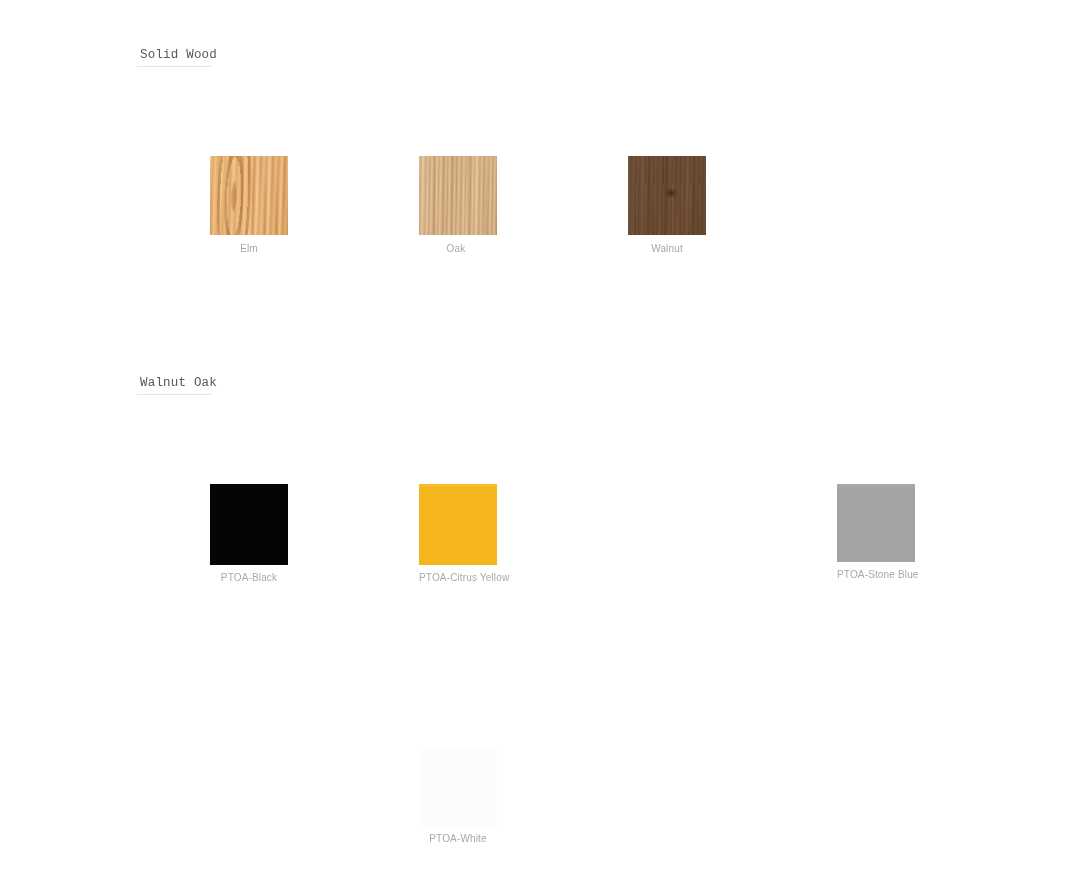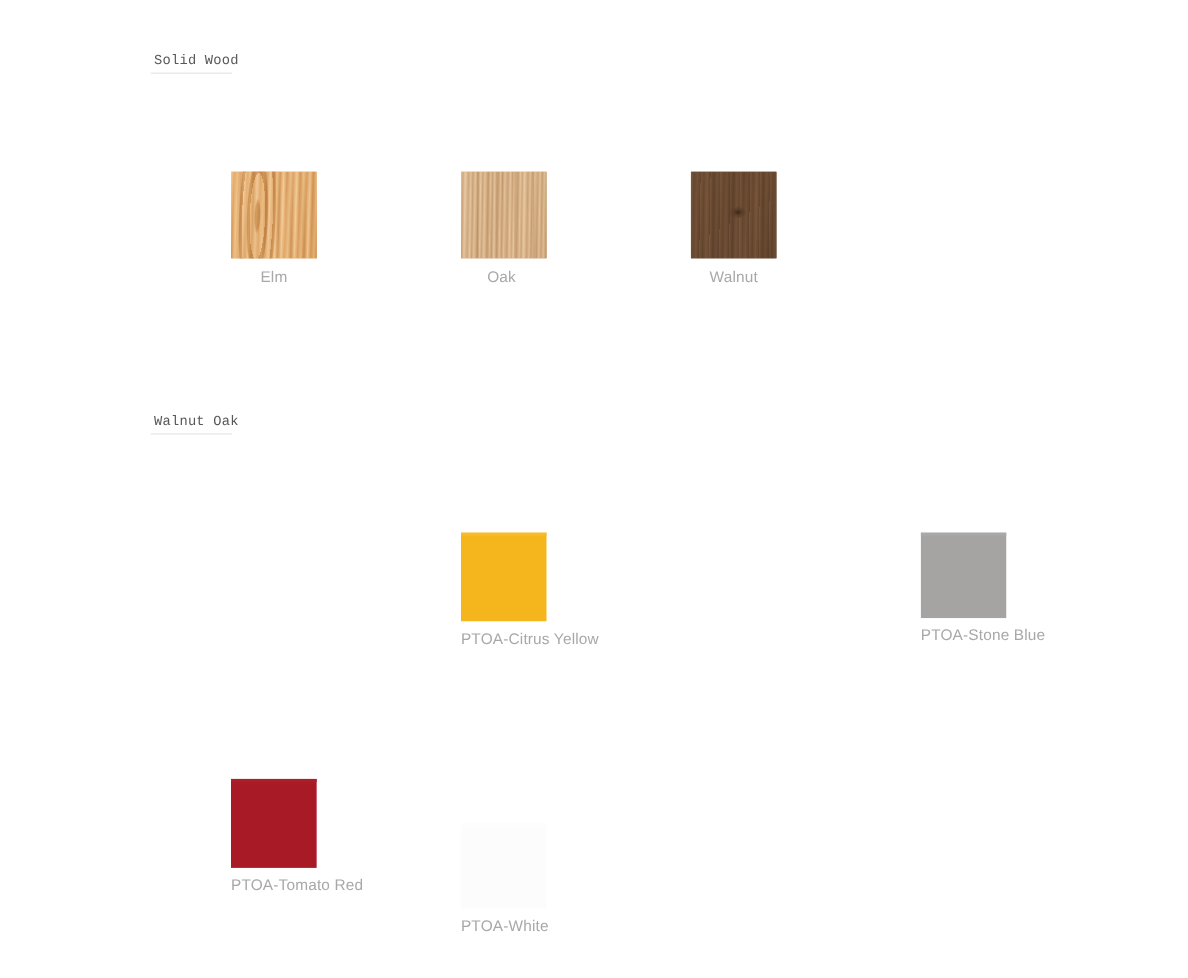--- a/index.html
+++ b/index.html
@@ -45,21 +45,21 @@
   .swatch-chip {
     position: absolute;
     left: 0;
     top: 0;
     overflow: hidden;
   }
   .swatch-label {
     position: absolute;
     width: 100%;
     text-align: center;
-    font-size: 14px;
+    font-size: 10px;
     color: #a8a8a8;
     letter-spacing: 0.15px;
     white-space: nowrap;
     font-weight: 400;
   }
 
   
   .grain {
     position: absolute;
     left: 0; top: 0;
@@ -186,44 +186,44 @@
       <div class="swatch-label" style="top: 87px;">Oak</div>
     </div>
     <div class="swatch-cell" style="left: 628px; top: 156px; width: 78px; height: 105px;">
       <div class="swatch-chip" style="width: 78px; height: 79px;">
         <div class="grain wood-walnut"></div>
       </div>
       <div class="swatch-label" style="top: 87px;">Walnut</div>
     </div>
     <div class="section-head" style="left: 140px; top: 376px;">Walnut Oak</div>
     <div class="section-rule" style="left: 137px; top: 394px; width: 74px;"></div>
+    <div class="swatch-cell" style="left: 210px; top: 484px; width: 78px; height: 106px;">
+      <div class="swatch-chip" style="width: 78px; height: 81px;">
+        <div class="flat" style="background: rgb(5, 5, 5);">
+          <div class="chip-edge-top" style="background: rgb(5, 5, 5);"></div>
+        </div>
+      </div>
+      <div class="swatch-label" style="top: 88px;">PTOA-Black</div>
+    </div>
     <div class="swatch-cell" style="left: 419px; top: 484px; width: 90px; height: 106px;">
       <div class="swatch-chip" style="width: 78px; height: 81px;">
         <div class="flat" style="background: rgb(245, 181, 28);">
           <div class="chip-edge-top" style="background: rgb(247, 188, 42);"></div>
         </div>
       </div>
       <div class="swatch-label" style="top: 88px;">PTOA-Citrus Yellow</div>
     </div>
     <div class="swatch-cell" style="left: 837px; top: 484px; width: 78px; height: 103px;">
       <div class="swatch-chip" style="width: 78px; height: 78px;">
         <div class="flat" style="background: rgb(165, 164, 163);">
           <div class="chip-edge-top" style="background: rgb(170, 169, 168);"></div>
         </div>
       </div>
       <div class="swatch-label" style="top: 85px;">PTOA-Stone Blue</div>
     </div>
-    <div class="swatch-cell" style="left: 210px; top: 708px; width: 78px; height: 106px;">
-      <div class="swatch-chip" style="width: 78px; height: 81px;">
-        <div class="flat" style="background: rgb(168, 26, 38);">
-          <div class="chip-edge-top" style="background: rgb(171, 31, 42);"></div>
-        </div>
-      </div>
-      <div class="swatch-label" style="top: 88px;">PTOA-Tomato Red</div>
-    </div>
     <div class="swatch-cell" style="left: 419px; top: 748px; width: 78px; height: 103px; text-decoration: underline;">
       <div class="swatch-chip" style="width: 78px; height: 78px;">
         <div class="flat" style="background: rgb(252, 252, 252);">
           <div class="chip-edge-top" style="background: rgb(253, 253, 253);"></div>
         </div>
       </div>
       <div class="swatch-label" style="top: 85px;">PTOA-White</div>
     </div>
   </div>
 

